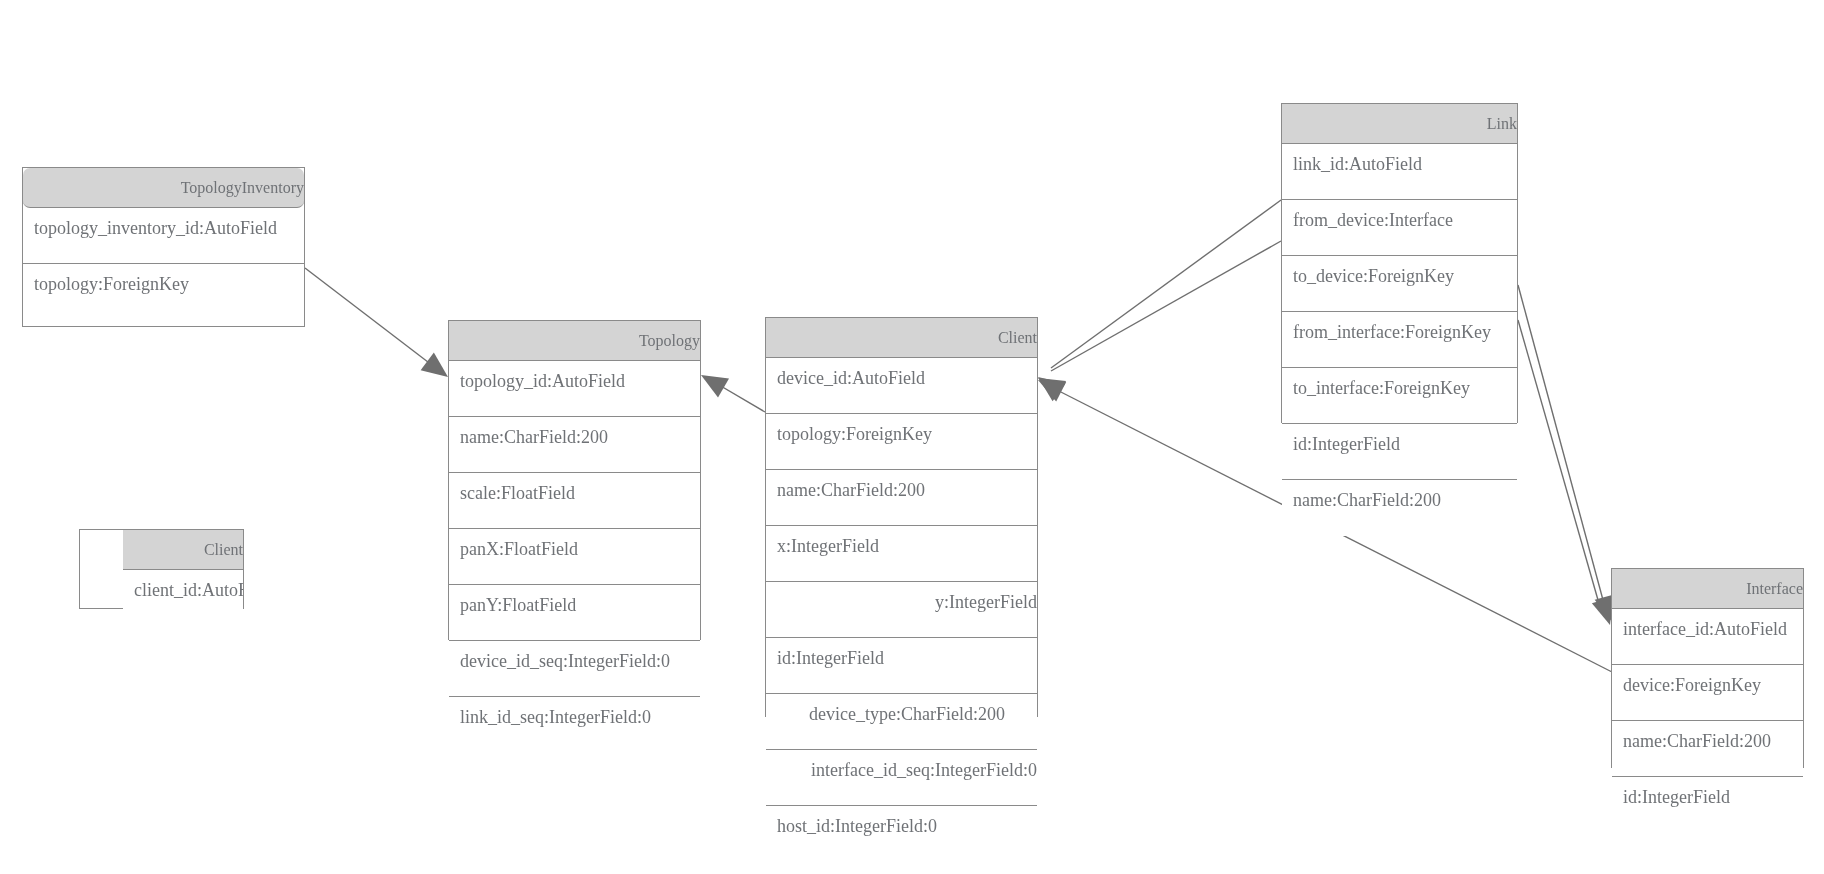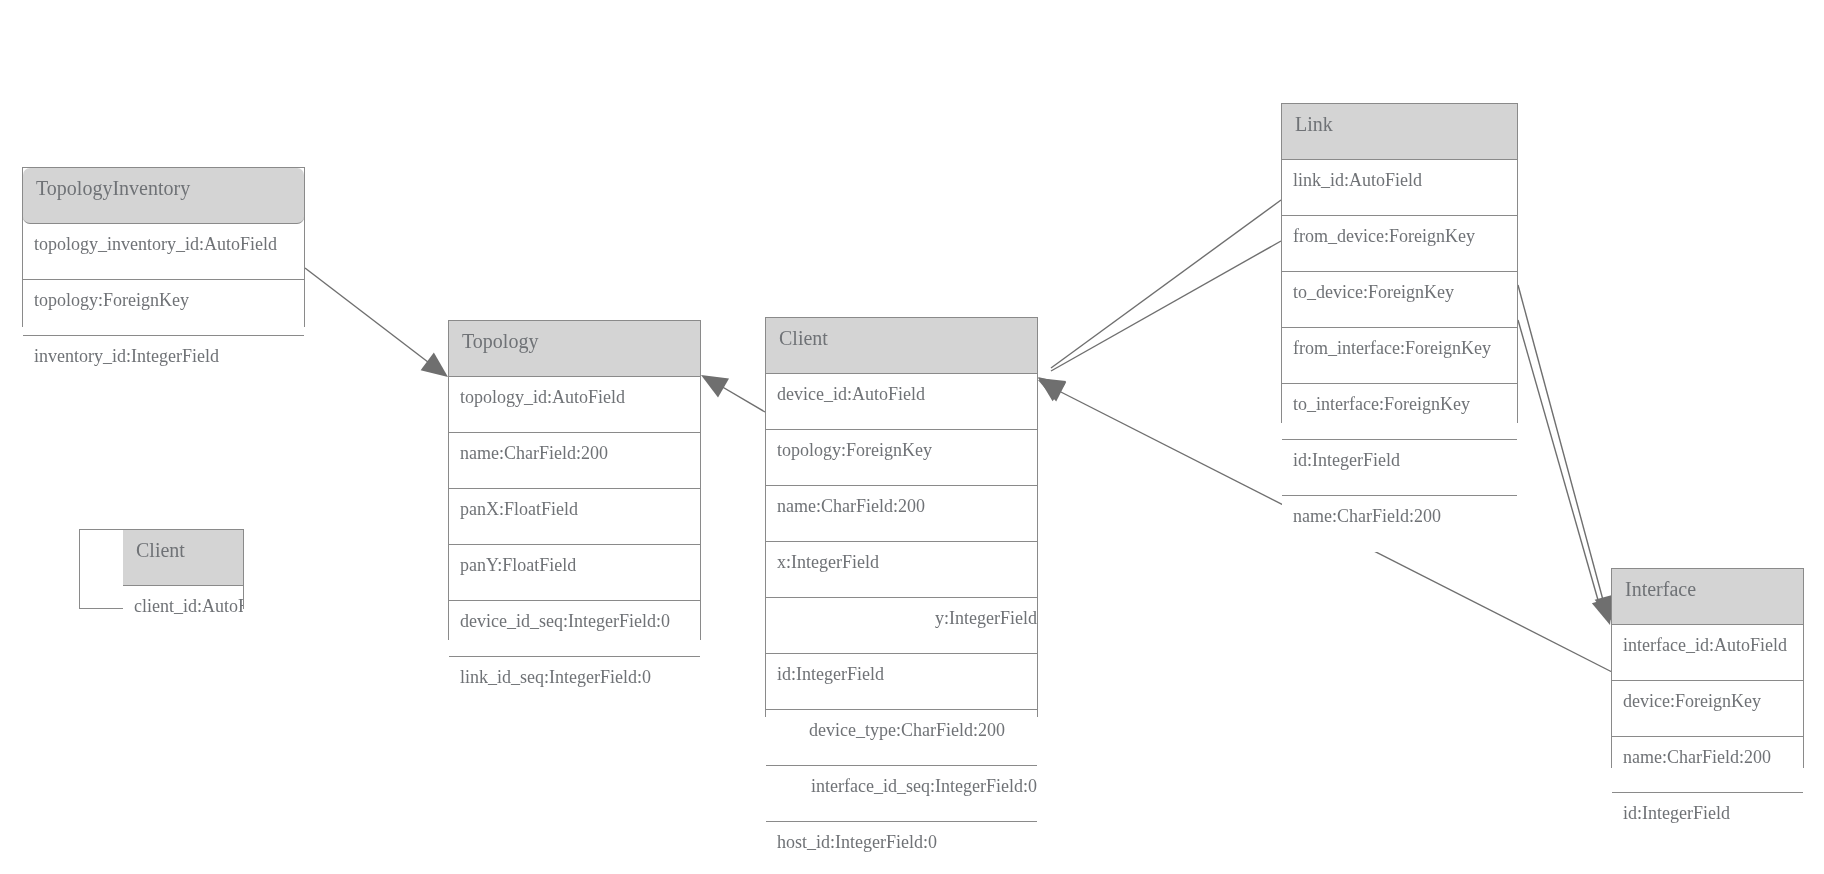--- a/index.html
+++ b/index.html
@@ -15,26 +15,27 @@
     position:absolute;
     box-sizing:border-box;
     border:1px solid #8a8a8a;
     background:#ffffff;
   }
   .entity-header{
     box-sizing:border-box;
     background:#d4d4d4;
     border-bottom:1px solid #8a8a8a;
     color:#6f7276;
-    font-size:20px;
+    font-size:16px;
     line-height:40px;
-    height:56px;
+    height:40px;
     padding:0 0 0 13px;
     white-space:nowrap;
     overflow:hidden;
+    text-align:right;
   }
   .entity-row{
     box-sizing:border-box;
     border-bottom:1px solid #8a8a8a;
     color:#6f7276;
     font-size:18px;
     line-height:40px;
     height:56px;
     padding:0 0 0 11px;
     background:#ffffff;
@@ -74,51 +75,51 @@
         <polygon points="0,0 -26,-11 -26,11" fill="#6f6f6f" transform="translate(1612,622) rotate(75)"></polygon>
         <polygon points="0,0 -26,-11 -26,11" fill="#6f6f6f" transform="translate(1610,625) rotate(73)"></polygon>
       </g>
   </svg>
 
   <div id="entity-layer">
       <div class="entity" style="left: 22px; top: 167px; width: 283px; height: 160px; border-color: rgb(138, 138, 138);">
         <div class="entity-header" style="background: rgb(212, 212, 212); border-bottom-color: rgb(138, 138, 138); color: rgb(111, 114, 118); border-radius: 7px;">TopologyInventory</div>
         <div class="entity-row" style="border-bottom-color: rgb(138, 138, 138); color: rgb(111, 114, 118);">topology_inventory_id:AutoField</div>
         <div class="entity-row" style="border-bottom-color: rgb(138, 138, 138); color: rgb(111, 114, 118);">topology:ForeignKey</div>
-        <div class="entity-row" style="border-bottom-color: rgb(138, 138, 138); color: rgb(111, 114, 118);">inventory_id:IntegerField</div>
       </div>
       <div class="entity" style="left: 79px; top: 529px; width: 165px; height: 80px; border-color: rgb(138, 138, 138); padding-left: 43px;">
         <div class="entity-header" style="background: rgb(212, 212, 212); border-bottom-color: rgb(138, 138, 138); color: rgb(111, 114, 118);">Client</div>
         <div class="entity-row" style="border-bottom-color: rgb(138, 138, 138); color: rgb(111, 114, 118);">client_id:AutoField</div>
       </div>
       <div class="entity" style="left: 448px; top: 320px; width: 253px; height: 320px; border-color: rgb(138, 138, 138);">
         <div class="entity-header" style="background: rgb(212, 212, 212); border-bottom-color: rgb(138, 138, 138); color: rgb(111, 114, 118);">Topology</div>
         <div class="entity-row" style="border-bottom-color: rgb(138, 138, 138); color: rgb(111, 114, 118);">topology_id:AutoField</div>
         <div class="entity-row" style="border-bottom-color: rgb(138, 138, 138); color: rgb(111, 114, 118);">name:CharField:200</div>
+        <div class="entity-row" style="border-bottom-color: rgb(138, 138, 138); color: rgb(111, 114, 118);">scale:FloatField</div>
         <div class="entity-row" style="border-bottom-color: rgb(138, 138, 138); color: rgb(111, 114, 118);">panX:FloatField</div>
         <div class="entity-row" style="border-bottom-color: rgb(138, 138, 138); color: rgb(111, 114, 118);">panY:FloatField</div>
         <div class="entity-row" style="border-bottom-color: rgb(138, 138, 138); color: rgb(111, 114, 118);">device_id_seq:IntegerField:0</div>
         <div class="entity-row" style="border-bottom-color: rgb(138, 138, 138); color: rgb(111, 114, 118);">link_id_seq:IntegerField:0</div>
       </div>
       <div class="entity" style="left: 765px; top: 317px; width: 273px; height: 400px; border-color: rgb(138, 138, 138);">
         <div class="entity-header" style="background: rgb(212, 212, 212); border-bottom-color: rgb(138, 138, 138); color: rgb(111, 114, 118);">Client</div>
         <div class="entity-row" style="border-bottom-color: rgb(138, 138, 138); color: rgb(111, 114, 118);">device_id:AutoField</div>
         <div class="entity-row" style="border-bottom-color: rgb(138, 138, 138); color: rgb(111, 114, 118);">topology:ForeignKey</div>
         <div class="entity-row" style="border-bottom-color: rgb(138, 138, 138); color: rgb(111, 114, 118);">name:CharField:200</div>
         <div class="entity-row" style="border-bottom-color: rgb(138, 138, 138); color: rgb(111, 114, 118);">x:IntegerField</div>
         <div class="entity-row" style="border-bottom-color: rgb(138, 138, 138); color: rgb(111, 114, 118); text-align: right;">y:IntegerField</div>
         <div class="entity-row" style="border-bottom-color: rgb(138, 138, 138); color: rgb(111, 114, 118);">id:IntegerField</div>
         <div class="entity-row" style="border-bottom-color: rgb(138, 138, 138); color: rgb(111, 114, 118); text-align: center;">device_type:CharField:200</div>
         <div class="entity-row" style="border-bottom-color: rgb(138, 138, 138); color: rgb(111, 114, 118); text-align: right;">interface_id_seq:IntegerField:0</div>
         <div class="entity-row" style="border-bottom-color: rgb(138, 138, 138); color: rgb(111, 114, 118);">host_id:IntegerField:0</div>
       </div>
       <div class="entity" style="left: 1281px; top: 103px; width: 237px; height: 320px; border-color: rgb(138, 138, 138);">
         <div class="entity-header" style="background: rgb(212, 212, 212); border-bottom-color: rgb(138, 138, 138); color: rgb(111, 114, 118);">Link</div>
         <div class="entity-row" style="border-bottom-color: rgb(138, 138, 138); color: rgb(111, 114, 118);">link_id:AutoField</div>
-        <div class="entity-row" style="border-bottom-color: rgb(138, 138, 138); color: rgb(111, 114, 118);">from_device:ForeignKey</div>
+        <div class="entity-row" style="border-bottom-color: rgb(138, 138, 138); color: rgb(111, 114, 118);">from_device:Interface</div>
         <div class="entity-row" style="border-bottom-color: rgb(138, 138, 138); color: rgb(111, 114, 118);">to_device:ForeignKey</div>
         <div class="entity-row" style="border-bottom-color: rgb(138, 138, 138); color: rgb(111, 114, 118);">from_interface:ForeignKey</div>
         <div class="entity-row" style="border-bottom-color: rgb(138, 138, 138); color: rgb(111, 114, 118);">to_interface:ForeignKey</div>
         <div class="entity-row" style="border-bottom-color: rgb(138, 138, 138); color: rgb(111, 114, 118);">id:IntegerField</div>
         <div class="entity-row" style="border-bottom-color: rgb(138, 138, 138); color: rgb(111, 114, 118);">name:CharField:200</div>
       </div>
       <div class="entity" style="left: 1611px; top: 568px; width: 193px; height: 200px; border-color: rgb(138, 138, 138);">
         <div class="entity-header" style="background: rgb(212, 212, 212); border-bottom-color: rgb(138, 138, 138); color: rgb(111, 114, 118);">Interface</div>
         <div class="entity-row" style="border-bottom-color: rgb(138, 138, 138); color: rgb(111, 114, 118);">interface_id:AutoField</div>
         <div class="entity-row" style="border-bottom-color: rgb(138, 138, 138); color: rgb(111, 114, 118);">device:ForeignKey</div>

